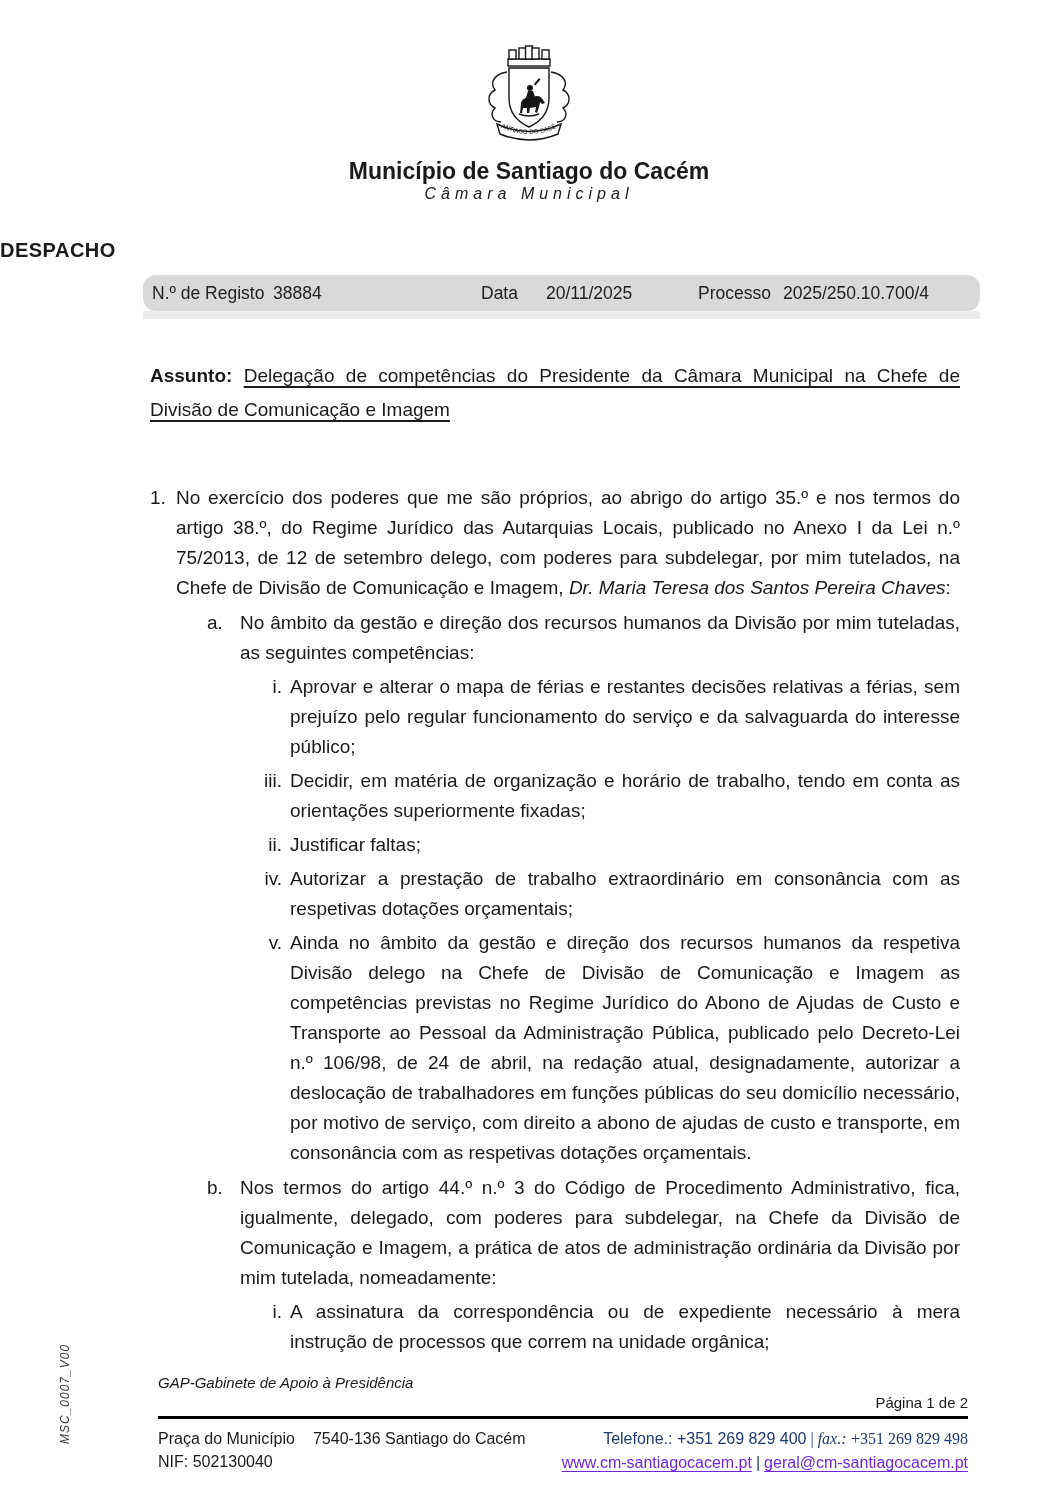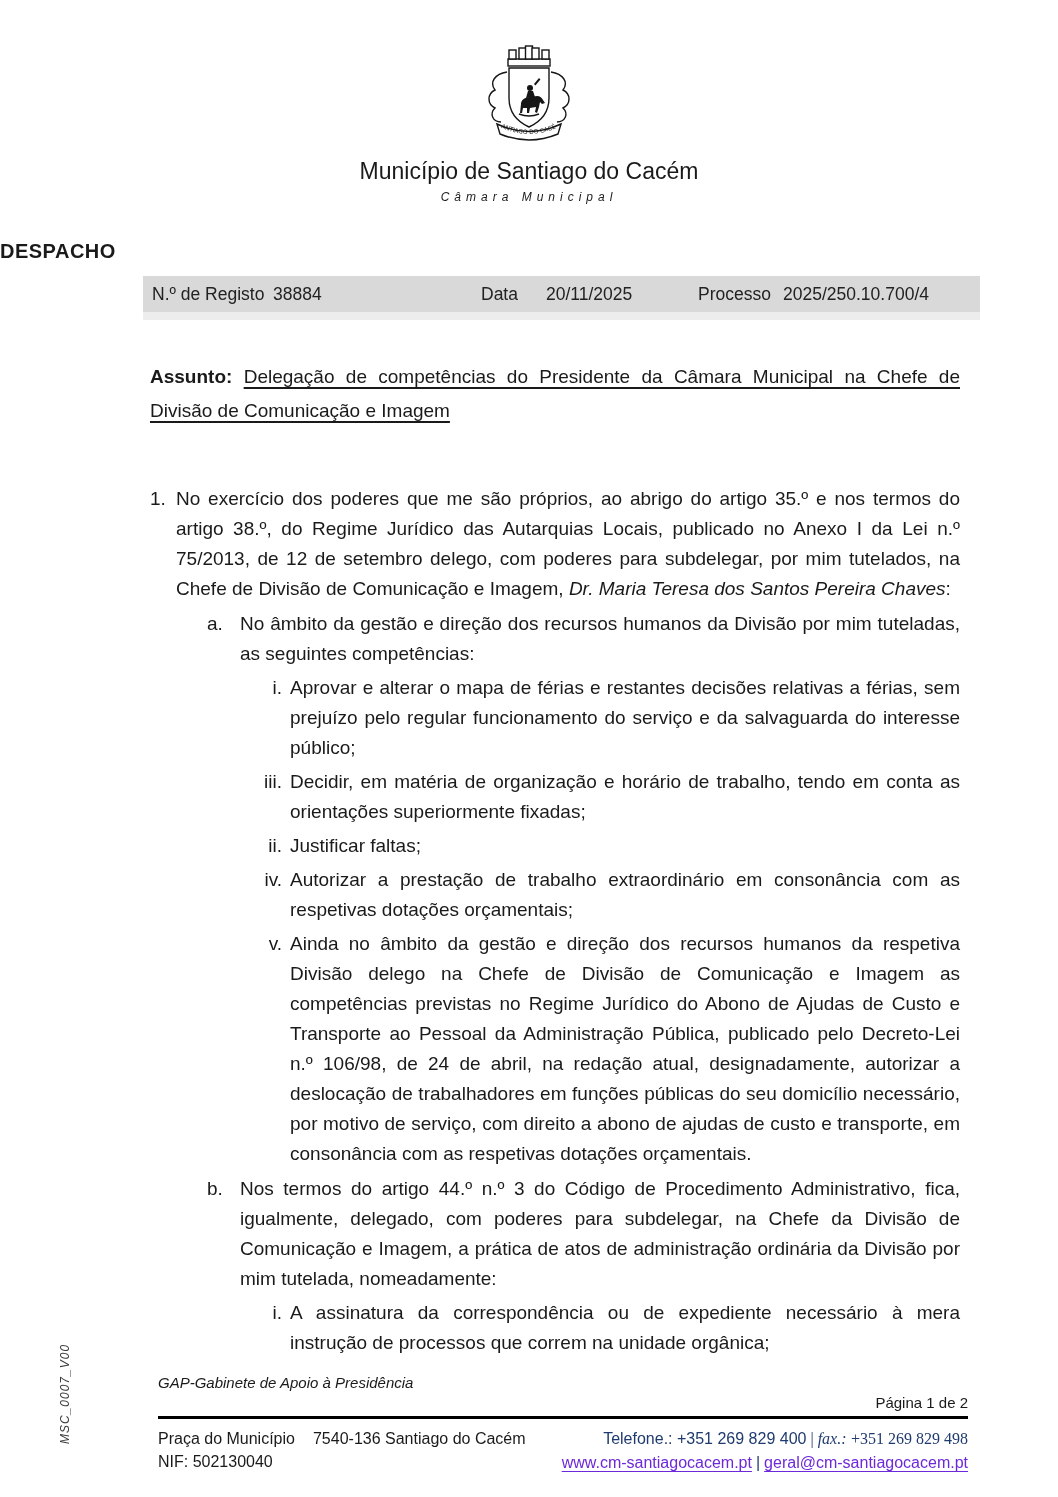--- a/index.html
+++ b/index.html
@@ -9,31 +9,31 @@
     background: #ffffff;
     font-family: "Liberation Sans", sans-serif;
     color: #1a1a1a;
     position: relative;
     overflow: hidden;
   }
 
   
   .header { text-align: center; padding-top: 44px; }
   .coa { display: inline-block; }
-  .muni-title { font-size: 23px; font-weight: normal; margin-top: 6px; }
-  .muni-sub { font-size: 12px; font-style: italic; letter-spacing: 5px; margin-top: 5px; }
+  .muni-title { font-size: 23px; font-weight: bold; margin-top: 6px; }
+  .muni-sub { font-size: 16px; font-style: italic; letter-spacing: 5px; }
   .doc-title { font-size: 20px; font-weight: bold; letter-spacing: 0.5px; margin-top: 36px; text-align: left; }
 
   
   .reg-wrap { margin-top: 13px; }
   .reg-row {
     margin-left: 143px; width: 837px; height: 36px;
     background: #d9d9d9;
     display: flex; align-items: center;
-    font-size: 17.5px; color: #222;
+    font-size: 17.5px; color: #222; border-radius: 13px;
   }
   .reg-row .c1 { width: 130px; padding-left: 9px; }
   .reg-row .c2 { width: 208px; }
   .reg-row .c3 { width: 65px; }
   .reg-row .c4 { width: 152px; }
   .reg-row .c5 { width: 85px; }
   .reg-row .c6 { flex: 1; }
   .reg-sub { margin-left: 143px; width: 837px; height: 8px; background: #ededed; }
 
   

